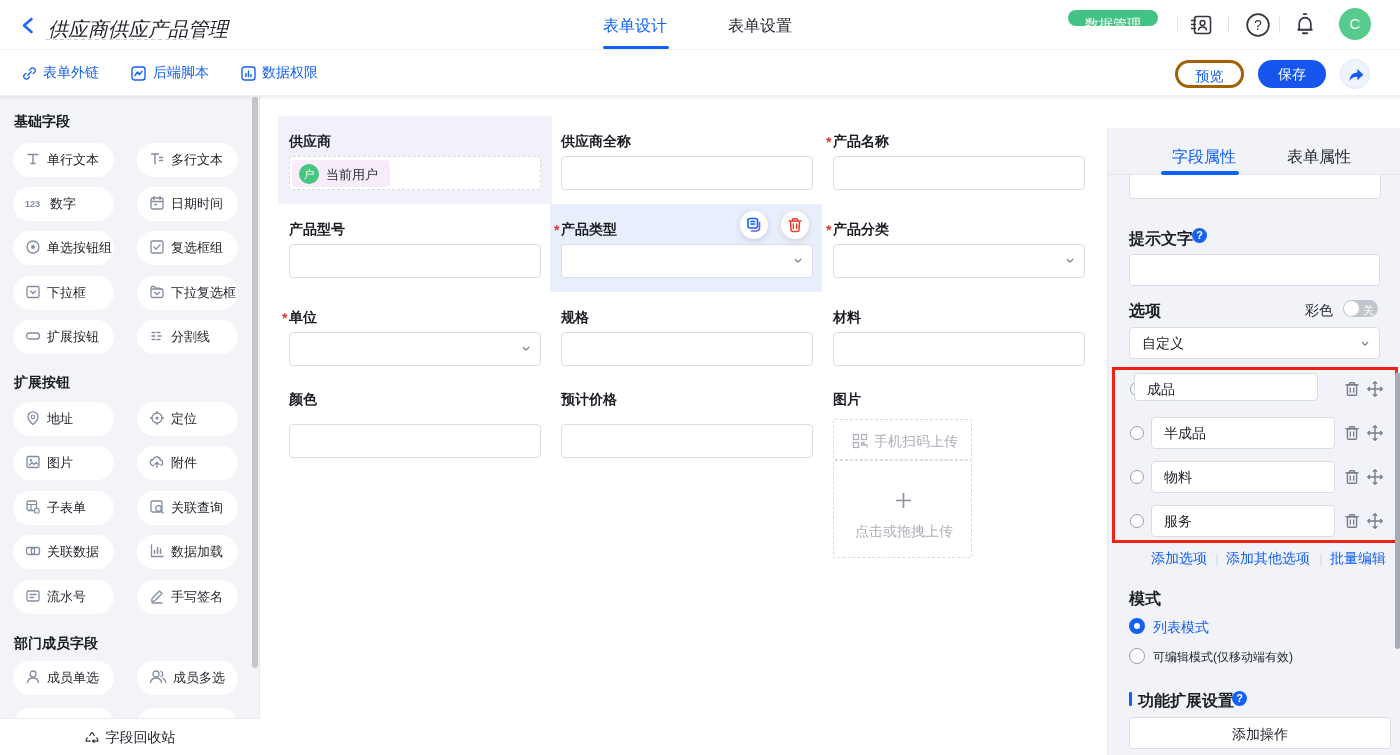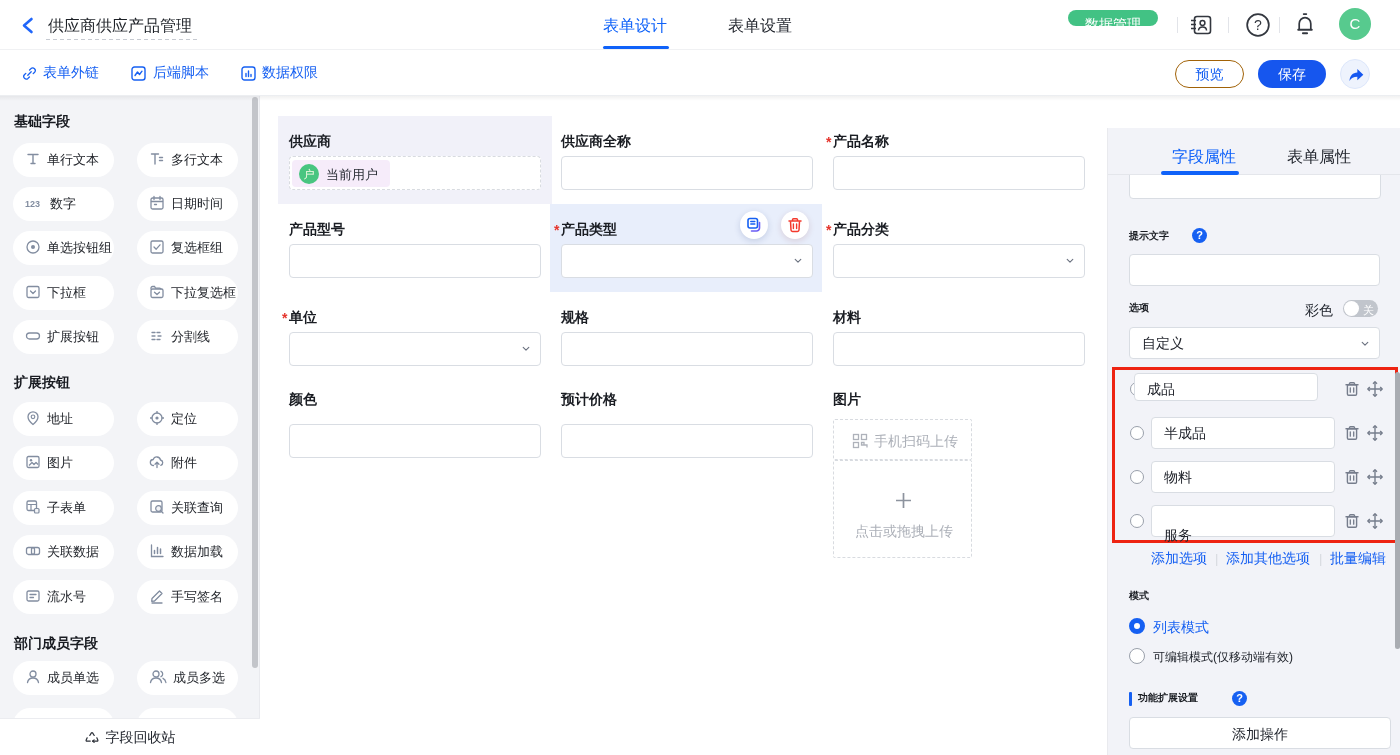--- a/index.html
+++ b/index.html
@@ -1,30 +1,30 @@
 <!DOCTYPE html>
 <html><head>
 <meta charset="utf-8">
 <style>
 *{margin:0;padding:0;box-sizing:border-box;}
 html,body{width:1400px;height:755px;font-family:"Liberation Sans",sans-serif;background:#fff;overflow:hidden;}
 .abs{position:absolute;}
 
 #topbar{left:0;top:0;width:1400px;height:50px;background:#fff;border-bottom:1px solid #f0f1f3;z-index:5;}
-#title{left:48px;top:16px;font-size:16px;color:#1c2026;}
+#title{left:48px;top:16px;font-size:20px;color:#1c2026;font-style:italic;}
 #title-dash{left:46px;top:39px;width:151px;height:1px;background:repeating-linear-gradient(90deg,#c6cad1 0 4px,transparent 4px 7px);}
 .toptab{top:16px;font-size:16px;color:#1f232b;}
 #tabline{left:603px;top:46px;width:66px;height:3px;background:#0f62f9;border-radius:2px;}
 #dm-btn{left:1068px;top:10px;width:90px;height:16px;background:#42c284;border-radius:14px;color:#fff;font-size:14px;text-align:center;line-height:28px;}
 .vdiv{top:17px;width:1px;height:16px;background:#e2e4e9;}
 #avatar{left:1339px;top:8px;width:32px;height:32px;border-radius:50%;background:#57ca8e;color:#fff;font-size:15px;text-align:center;line-height:32px;}
 
 #toolbar{left:0;top:50px;width:1400px;height:46px;background:#fff;border-bottom:1px solid #eceef1;z-index:5;}
 .tool-link{top:14px;font-size:14px;color:#1660f2;}
-#btn-preview{left:1175px;top:10px;width:69px;height:28px;border:1px solid #a16207;border-radius:14px;color:#1660f2;font-size:14px;text-align:center;line-height:26px;background:#fff;}
+#btn-preview{left:1175px;top:10px;width:69px;height:28px;border:3px solid #a16207;border-radius:14px;color:#1660f2;font-size:14px;text-align:center;line-height:26px;background:#fff;}
 #btn-save{left:1258px;top:10px;width:68px;height:28px;border-radius:14px;color:#fff;font-size:14px;text-align:center;line-height:28px;background:#1656ee;}
 #btn-share{left:1340px;top:9px;width:30px;height:30px;border-radius:50%;background:#eef3fd;border:1px solid #dde7fb;}
 
 #sidebar{left:0;top:96px;width:260px;height:659px;background:#f3f4f7;border-right:1px solid #e9eaee;}
 .sec-h{left:14px;font-size:14px;font-weight:bold;color:#181b21;}
 .fbtn{width:101px;height:34px;background:#fff;border-radius:17px;font-size:13px;color:#23262c;line-height:34px;white-space:nowrap;}
 .fbtn svg{vertical-align:-3px;margin:0 6px 0 12px;}
 #side-scroll{left:252px;top:1px;width:6px;height:571px;background:#c3c5ca;border-radius:3px;}
 #side-foot{left:0;top:622px;width:260px;height:37px;background:#fff;border-top:1px solid #ebecf0;text-align:center;font-size:14px;color:#22262e;line-height:37px;}
 
@@ -32,21 +32,21 @@
 .flabel{font-size:14px;font-weight:bold;color:#1a1d23;white-space:nowrap;}
 .req{color:#e5342c;position:absolute;left:-7px;top:1px;}
 .finput{width:252px;height:34px;background:#fff;border:1px solid #d9dde3;border-radius:4px;}
 .chev{position:absolute;right:10px;top:12px;width:8px;height:8px;}
 .dashed{border:1px dashed #d8dbe0;background:#fff;border-radius:4px;}
 
 #rpanel{left:1107px;top:96px;width:293px;height:659px;background:#f2f3f8;border-left:1px solid #e9eaee;margin-top:32px;}
 #rp-head{left:0;top:0;width:293px;height:47px;border-bottom:1px solid #e4e6eb;}
 .rtab{top:19px;font-size:16px;}
 #rp-line{left:53px;top:43px;width:78px;height:4px;background:#0f62f9;border-radius:2px;}
-.rp-label{font-size:10px;font-weight:bold;color:#1a1d23;}
+.rp-label{font-size:16px;font-weight:bold;color:#1a1d23;}
 .rp-input{background:#fff;border:1px solid #d9dde3;border-radius:4px;}
 .qmark{width:15px;height:15px;border-radius:50%;background:#1660f2;color:#fff;font-size:11px;font-weight:bold;text-align:center;line-height:15px;}
 .opt-radio{width:14px;height:14px;border-radius:50%;border:1px solid #9aa0ab;background:#fff;}
 .rp-link{font-size:14px;color:#1660f2;}
 #red-box{left:4px;top:192px;width:286px;height:176px;border:3px solid #ee2312;}
 #rp-scroll{left:287px;top:244px;width:5px;height:277px;background:#a9acb2;border-radius:3px;}
 </style>
 </head>
 <body>
 
@@ -353,21 +353,21 @@
         <path d="M5.5 3.8V2.6a.9.9 0 0 1 .9-.9h3.2a.9.9 0 0 1 .9.9v1.2" fill="none" stroke="#767d8c" stroke-width="1.4"></path>
         <rect x="3.4" y="3.8" width="9.2" height="10.4" rx="1.2" fill="none" stroke="#767d8c" stroke-width="1.4"></rect>
         <path d="M6.3 6.8v4.4M9.7 6.8v4.4" stroke="#767d8c" stroke-width="1.3" stroke-linecap="round"></path>
       </svg>
       <svg class="abs" style="left:259px;top:294px" width="16" height="16" viewBox="0 0 16 16">
         <path d="M8 1 L8 15M1 8 L15 8" stroke="#767d8c" stroke-width="1.4"></path>
         <path d="M6 2.8 L8 .8 L10 2.8M6 13.2 L8 15.2 L10 13.2M2.8 6 L.8 8 L2.8 10M13.2 6 L15.2 8 L13.2 10" fill="none" stroke="#767d8c" stroke-width="1.4" stroke-linejoin="round"></path>
       </svg>
       <div class="opt-radio abs" style="left:22px;top:339px"></div>
       <div class="rp-input abs" style="left:43px;top:330px;width:184px;height:32px;">
-        <div class="abs" style="left:12px;top:21px;font-size:14px;color:#23262e;text-align:center;">服务</div>
+        <div class="abs" style="left:12px;top:7px;font-size:14px;color:#23262e;text-align:center;">服务</div>
       </div>
       <svg class="abs" style="left:236px;top:338px" width="16" height="16" viewBox="0 0 16 16">
         <path d="M2 3.8h12" stroke="#767d8c" stroke-width="1.4" stroke-linecap="round"></path>
         <path d="M5.5 3.8V2.6a.9.9 0 0 1 .9-.9h3.2a.9.9 0 0 1 .9.9v1.2" fill="none" stroke="#767d8c" stroke-width="1.4"></path>
         <rect x="3.4" y="3.8" width="9.2" height="10.4" rx="1.2" fill="none" stroke="#767d8c" stroke-width="1.4"></rect>
         <path d="M6.3 6.8v4.4M9.7 6.8v4.4" stroke="#767d8c" stroke-width="1.3" stroke-linecap="round"></path>
       </svg>
       <svg class="abs" style="left:259px;top:338px" width="16" height="16" viewBox="0 0 16 16">
         <path d="M8 1 L8 15M1 8 L15 8" stroke="#767d8c" stroke-width="1.4"></path>
         <path d="M6 2.8 L8 .8 L10 2.8M6 13.2 L8 15.2 L10 13.2M2.8 6 L.8 8 L2.8 10M13.2 6 L15.2 8 L13.2 10" fill="none" stroke="#767d8c" stroke-width="1.4" stroke-linejoin="round"></path>

